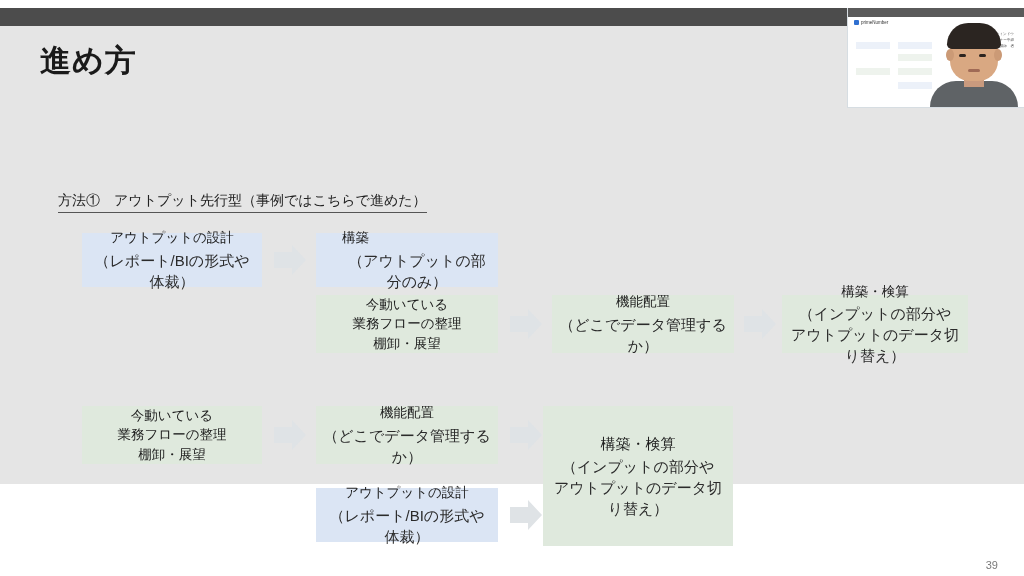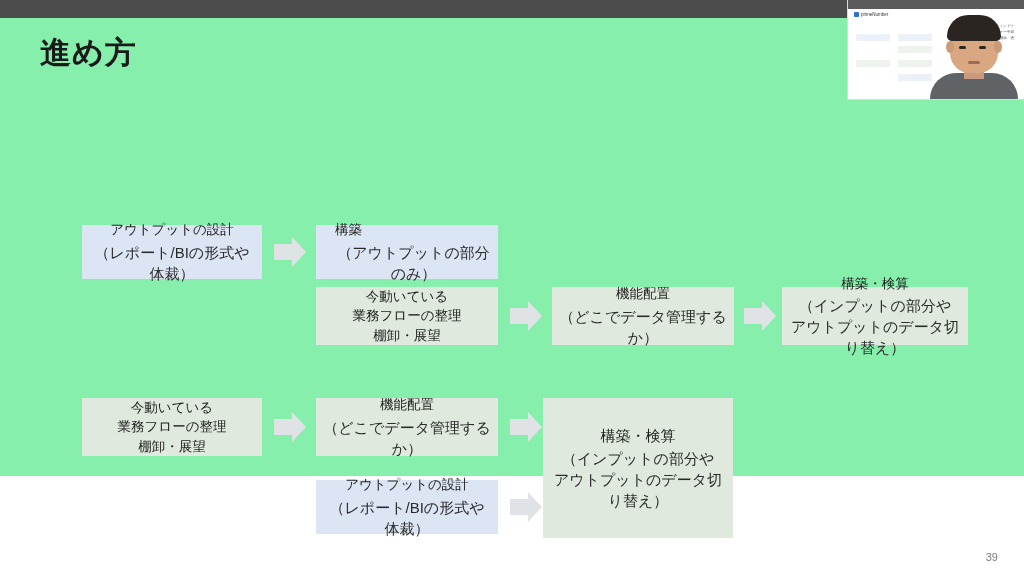--- a/index.html
+++ b/index.html
@@ -10,24 +10,24 @@
   body {
     width: 1024px;
     height: 576px;
     position: relative;
     overflow: hidden;
     font-family: "Liberation Sans", sans-serif;
     color: #231f20;
   }
   .slide {
     position: absolute;
-    left: 0; top: 0;
+    left: 0; top: 8px;
     width: 1024px;
     height: 476px;
-    background: #86efac;
+    background: #e5e5e5;
   }
   .topbar {
     position: absolute;
     left: 0; top: 0;
     width: 1024px;
     height: 18px;
     background: #4c4c4c;
   }
   .title {
     position: absolute;
@@ -236,33 +236,34 @@
 </head>
 <body>
 
 <div class="slide">
 
   <div class="topbar"></div>
 
   <div class="title">進め方</div>
 
 
+  <div class="section-label" id="label1">方法①　アウトプット先行型（事例ではこちらで進めた）</div>
 
   <div class="box blue" style="left:82px; top:225px; width:180px; height:54px;">
     <div class="bt" style="white-space: pre-line;">アウトプットの設計</div>
     <div class="bs" style="white-space: pre-line;">（レポート/BIの形式や体裁）</div>
   </div>
 
   <div class="arrow" style="left:272px; top:234px;">
     <svg width="36" height="36" viewBox="0 0 36 36">
       <path d="M2 10 H20 V3 L34 18 L20 33 V26 H2 Z" fill="#dfe3e6"></path>
     </svg>
   </div>
 
-  <div class="box blue" style="left:316px; top:225px; width:182px; height:54px; align-items:flex-start; padding-left:19px;">
+  <div class="box blue" style="left:316px; top:225px; width:182px; height:54px; align-items:flex-start; padding-left:26px;">
     <div class="bt" style="white-space: pre-line;">構築</div>
     <div class="bs" style="white-space: pre-line;">（アウトプットの部分のみ）</div>
   </div>
 
   <div class="box green" style="left:316px; top:287px; width:182px; height:58px;">
     <div class="bt" style="white-space: pre-line;">今動いている
 業務フローの整理
 棚卸・展望</div>
   </div>
 

